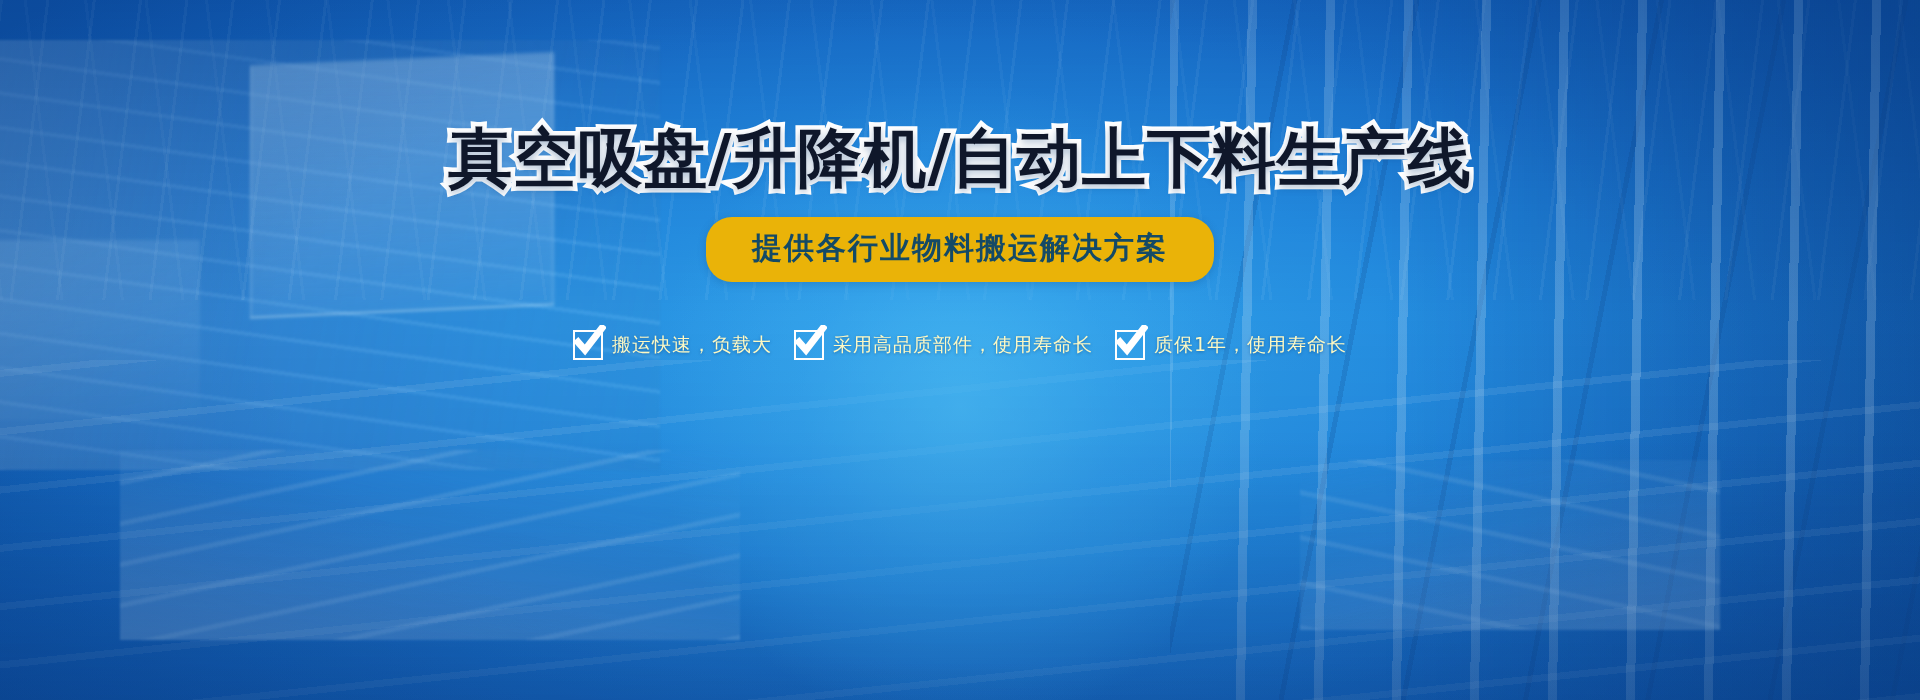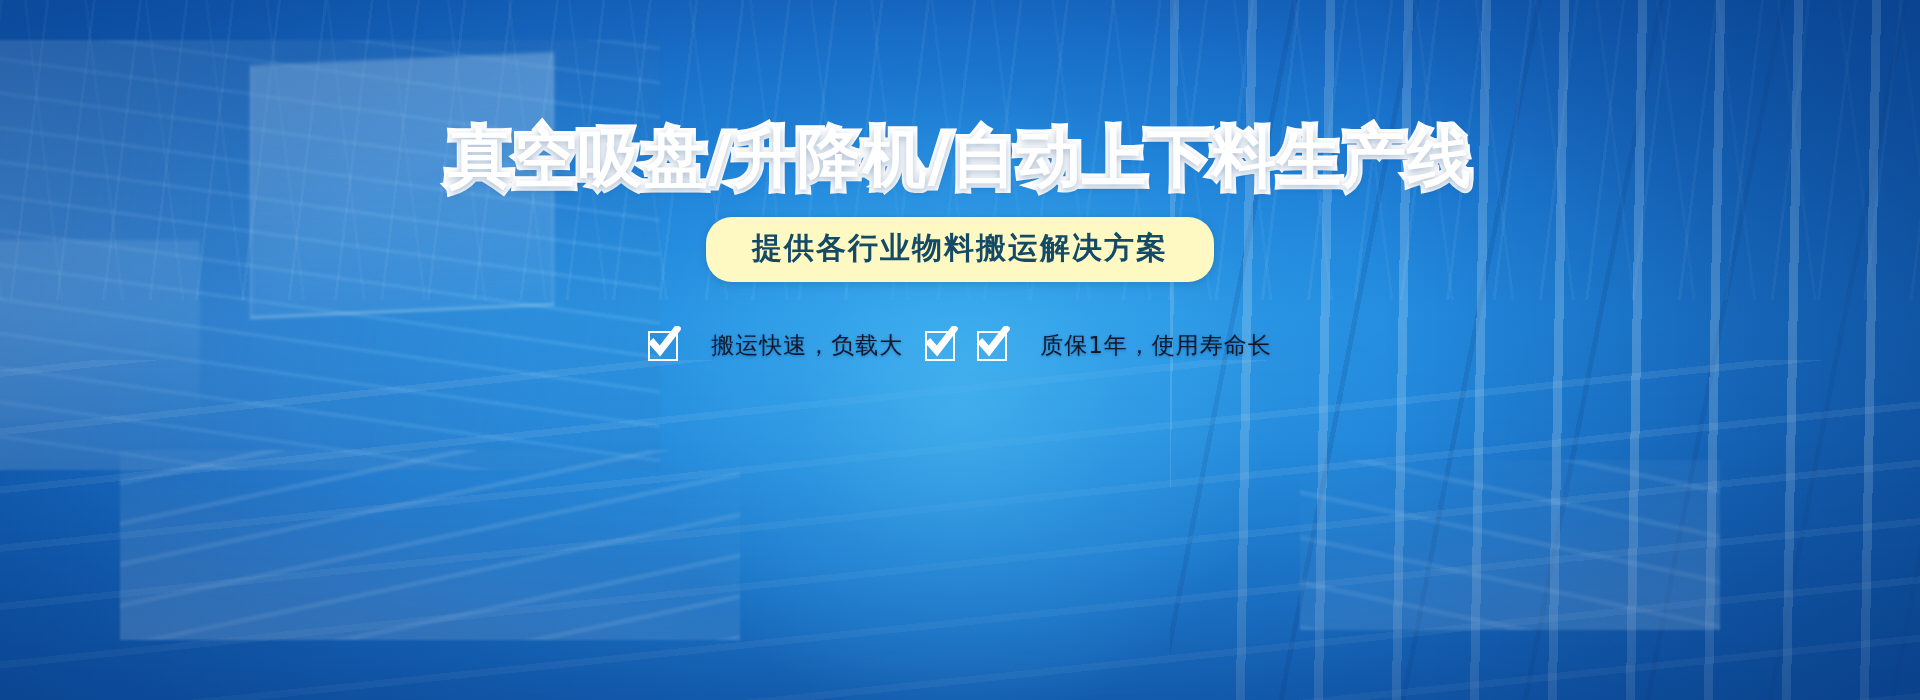--- a/index.html
+++ b/index.html
@@ -145,31 +145,31 @@
     flex-direction: column;
     align-items: center;
   }
 
   .headline {
     margin-top: 126px;
     font-size: 64px;
     font-weight: bold;
     line-height: 1;
     letter-spacing: 1px;
-    color: #ffffff;
+    color: #0f172a;
     -webkit-text-stroke: 9px #ffffff;
     paint-order: stroke fill;
     text-shadow:
       0 3px 7px rgba(10,60,120,0.35);
     white-space: nowrap;
   }
 
   .badge {
     margin-top: 27px;
-    background: #fef9c3;
+    background: #eab308;
     color: #144a66;
     font-size: 30px;
     font-weight: bold;
     letter-spacing: 2px;
     padding: 11px 46px 13px 46px;
     border-radius: 26px;
     white-space: nowrap;
     box-shadow: 0 2px 8px rgba(10,55,110,0.22);
   }
 
@@ -194,25 +194,24 @@
     box-sizing: border-box;
   }
   .check-icon svg {
     position: absolute;
     left: -3px;
     top: -7px;
     width: 34px;
     height: 34px;
   }
   .feature-label {
-    color: #0f172a;
-    font-size: 23px;
+    color: #fef9c3;
+    font-size: 19px;
     letter-spacing: 1px;
     text-shadow: 0 1px 3px rgba(10,60,120,0.45);
-    margin-left: 24px;
   }
 </style>
 </head>
 <body>
 
 <div class="banner">
 
   <div class="bg-photo">
     <div class="bg-base"></div>
     <div class="bg-ceiling"></div>
@@ -246,20 +245,21 @@
         </span>
         <span class="feature-label">搬运快速，负载大</span>
       </div>
 
       <div class="feature">
         <span class="check-icon">
           <svg viewBox="0 0 34 34" aria-hidden="true">
             <path d="M6 17 L13 25 L30 3" fill="none" stroke="#ffffff" stroke-width="7" stroke-linecap="square" stroke-linejoin="miter"></path>
           </svg>
         </span>
+        <span class="feature-label">采用高品质部件，使用寿命长</span>
       </div>
 
       <div class="feature">
         <span class="check-icon">
           <svg viewBox="0 0 34 34" aria-hidden="true">
             <path d="M6 17 L13 25 L30 3" fill="none" stroke="#ffffff" stroke-width="7" stroke-linecap="square" stroke-linejoin="miter"></path>
           </svg>
         </span>
         <span class="feature-label">质保1年，使用寿命长</span>
       </div>

